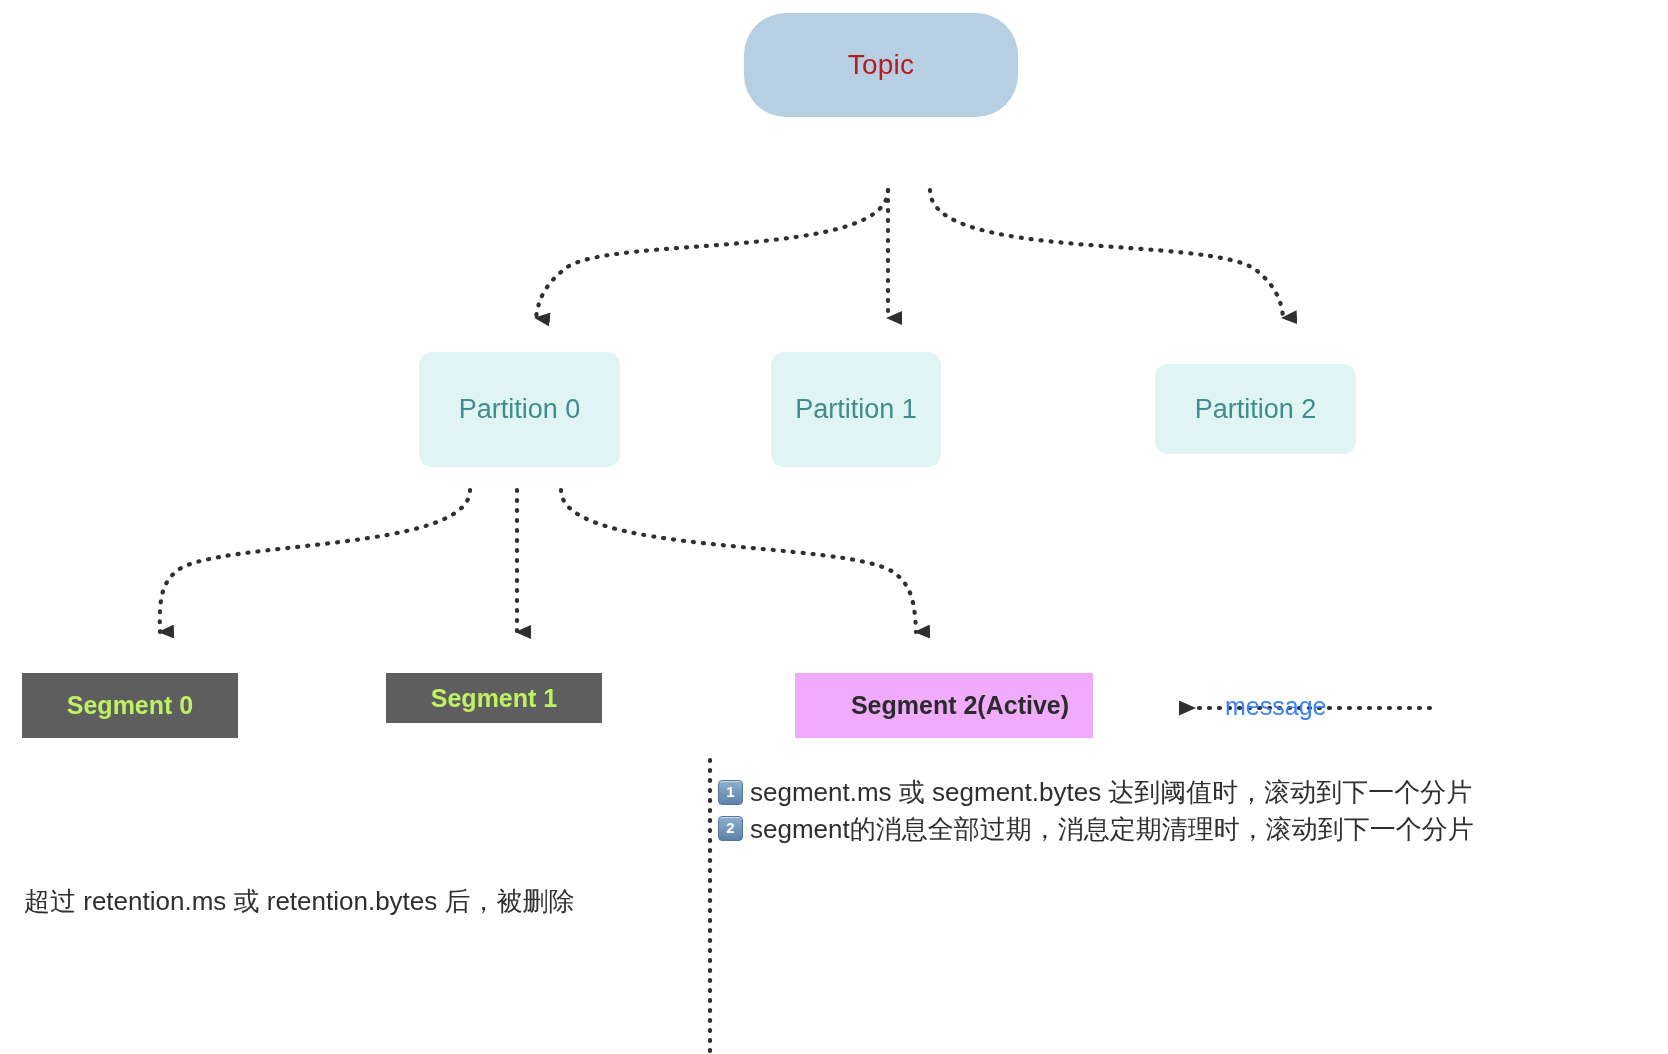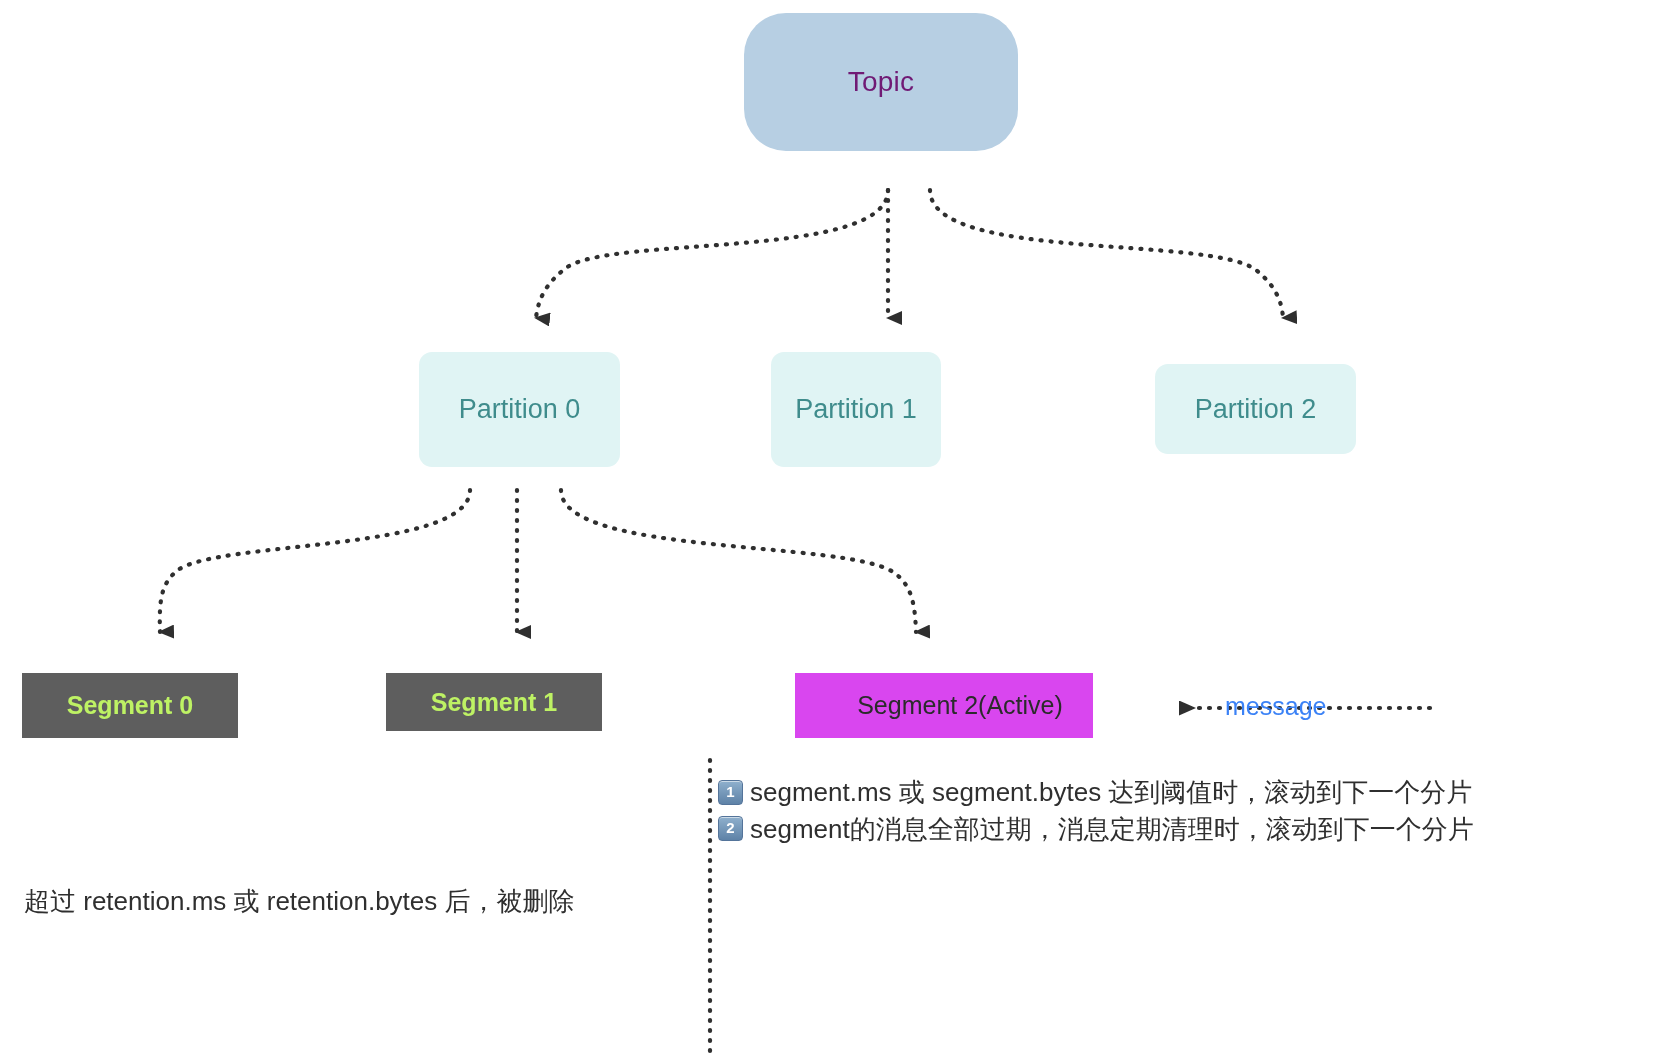--- a/index.html
+++ b/index.html
@@ -36,24 +36,24 @@
     align-items: center;
     justify-content: center;
     text-align: center;
   }
 
   
   .topic-node {
     left: 744px;
     top: 13px;
     width: 274px;
-    height: 138px;
+    height: 104px;
     background: #b7cfe3;
     border-radius: 42px;
-    color: #701a75;
+    color: #b91c1c;
     font-size: 28px;
     font-weight: 400;
     letter-spacing: .2px;
   }
 
   
   .partition-node {
     background: #e0f4f4;
     border-radius: 13px;
     color: #3f8c8c;
@@ -66,27 +66,27 @@
 
   
   .segment-node {
     background: #5e5e5e;
     color: #bef264;
     font-size: 25px;
     font-weight: 700;
     border-radius: 0;
   }
   .segment-0 { left: 22px;  top: 673px; width: 216px; height: 65px; }
-  .segment-1 { left: 386px; top: 673px; width: 216px; height: 58px; }
+  .segment-1 { left: 386px; top: 673px; width: 216px; height: 50px; }
   .segment-active {
     left: 795px; top: 673px; width: 298px; height: 65px;
-    background: #d946ef;
+    background: #f0abfc;
     color: #2b2b2b;
     font-size: 25px;
-    font-weight: 400;
+    font-weight: 700;
     padding-left: 32px;
   }
 
   
   .plain-label {
     position: absolute;
     color: #333333;
     font-size: 25px;
     white-space: nowrap;
     line-height: 1.35;

